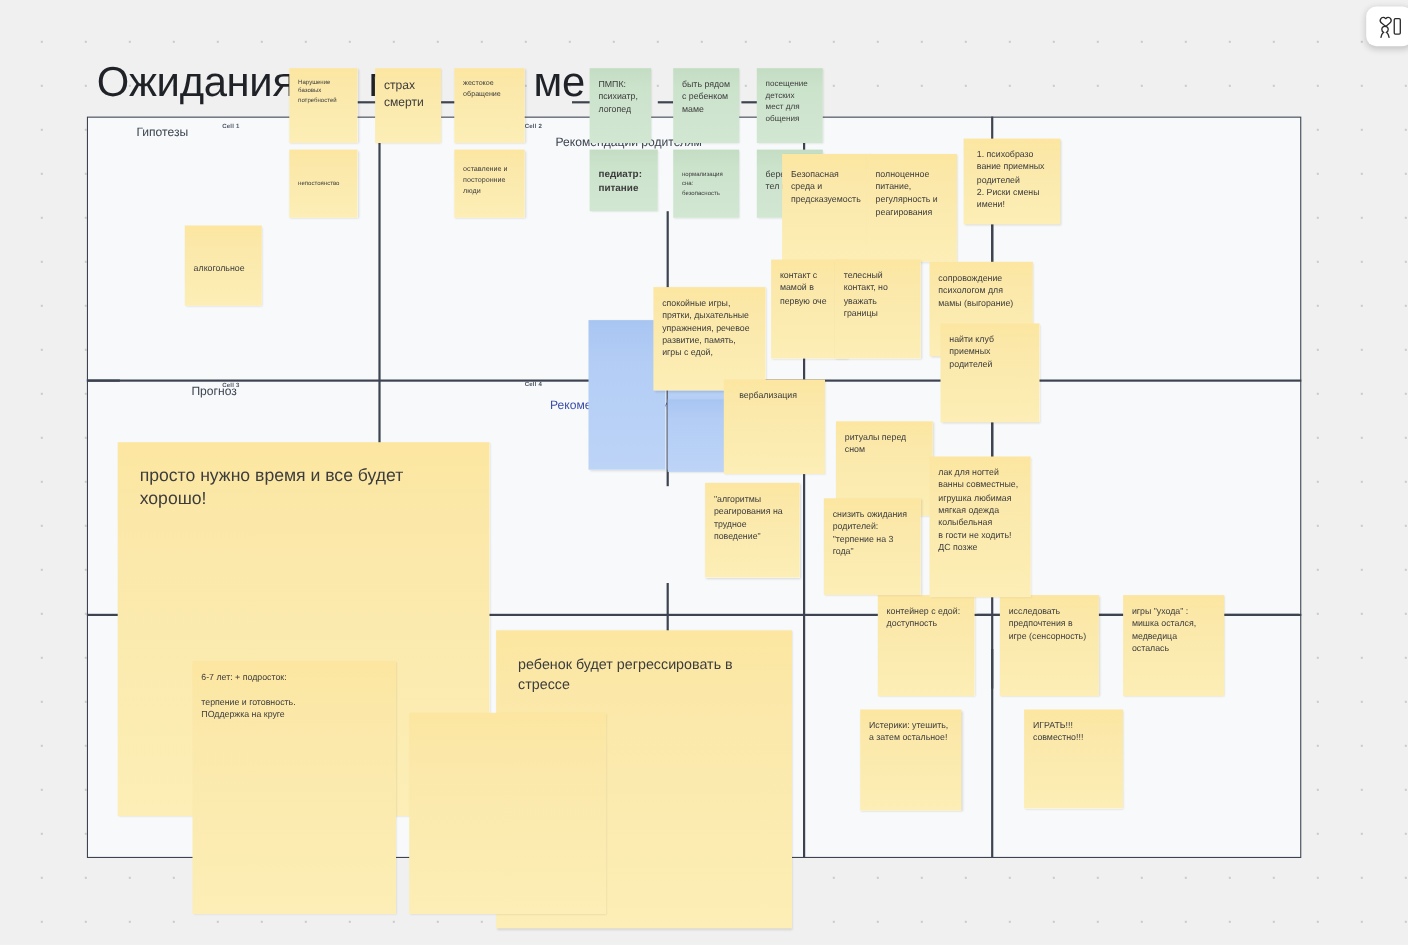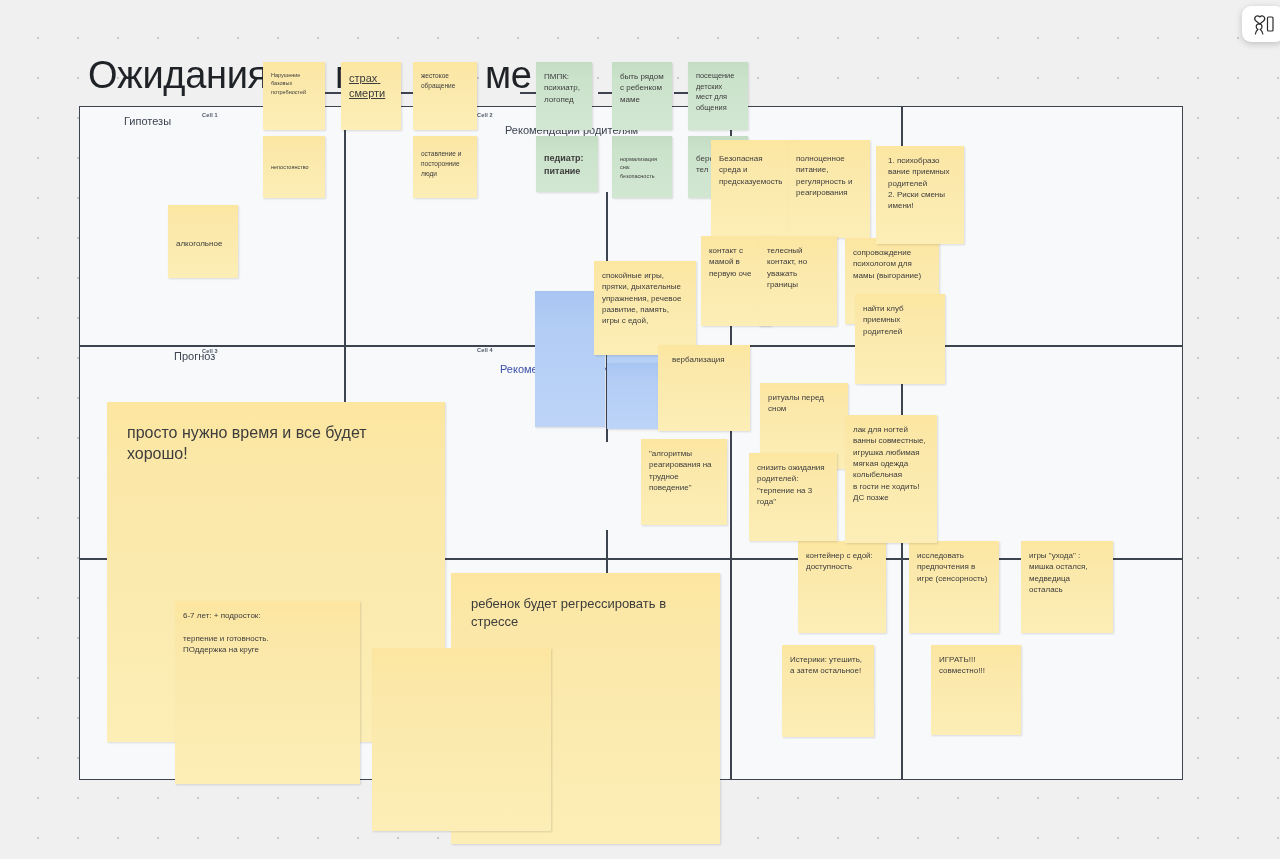--- a/index.html
+++ b/index.html
@@ -53,21 +53,21 @@
   }
   .note.blue{
     background:linear-gradient(180deg,#a8c5f2 0%,#b3cdf5 28%,#bdd4f7 100%);
   }
   .note .txt{white-space:pre-wrap;display:block;}
 
   .fs5{font-size:5.5px;line-height:1.5;}
   .fs6{font-size:6.5px;line-height:1.5;}
   .fs8{font-size:8px;line-height:1.42;}
   .fs9{font-size:9px;line-height:1.4;font-weight:bold;}
-  .fs11{font-size:11px;line-height:1.36;text-decoration:underline;}
+  .fs11{font-size:11px;line-height:1.36;}
   .fs13{font-size:13px;line-height:1.35;}
   .fs16{font-size:16px;line-height:1.34;}
 
   
   .conn{position:absolute;background:#3d4450;}
   .conn.h{height:1.6px;}
   .conn.v{width:1.6px;}
 
   
   .tr-btn{
@@ -164,21 +164,21 @@
   <div class="note green" style="left:688px;top:136px;width:60px;height:62px;z-index:5">
     <span class="txt fs8" style="display:block;padding-top:8px">береж и тел конт</span>
   </div>
 
   <div class="note grad" style="left:711px;top:140px;width:82px;height:98px;z-index:7">
     <span class="txt fs8" style="display:block;padding-top:4px">Безопасная среда и предсказуемость</span>
   </div>
   <div class="note grad" style="left:788px;top:140px;width:82px;height:98px;z-index:7">
     <span class="txt fs8" style="display:block;padding-top:4px">полноценное питание, регулярность и реагирования</span>
   </div>
-  <div class="note grad" style="left:876px;top:146px;width:88px;height:98px;z-index:8">
+  <div class="note grad" style="left:876px;top:126px;width:88px;height:78px;z-index:8">
     <span class="txt fs8" style="display:block;padding-left:4px">1. психобразо вание приемных родителей
 2. Риски смены имени!</span>
   </div>
 
   <div class="note grad" style="left:168px;top:205px;width:70px;height:73px;z-index:5">
     <span class="txt fs8" style="display:block;padding-top:24px">алкогольное</span>
   </div>
 
   <div class="note grad" style="left:701px;top:236px;width:70px;height:90px;z-index:7">
     <span class="txt fs8">контакт с мамой в первую оче</span>
@@ -236,21 +236,21 @@
   <div class="note grad" style="left:909px;top:541px;width:90px;height:92px;z-index:6">
     <span class="txt fs8">исследовать предпочтения в игре (сенсорность)</span>
   </div>
   <div class="note grad" style="left:798px;top:541px;width:88px;height:92px;z-index:6">
     <span class="txt fs8">контейнер с едой: доступность</span>
   </div>
   <div class="note grad" style="left:1021px;top:541px;width:92px;height:92px;z-index:6">
     <span class="txt fs8">игры "ухода" : мишка остался, медведица осталась</span>
   </div>
 
-  <div class="note grad" style="left:175px;top:601px;width:185px;height:183px;z-index:6">
+  <div class="note grad" style="left:175px;top:601px;width:185px;height:230px;z-index:6">
     <span class="txt fs8">6-7 лет: + подросток:
 
 терпение и готовность.
 ПОддержка на круге</span>
   </div>
   <div class="note grad" style="left:451px;top:573px;width:269px;height:271px;z-index:5;padding:22px 20px">
     <span class="txt fs13">ребенок будет регрессировать в стрессе</span>
   </div>
   <div class="note grad" style="left:372px;top:648px;width:179px;height:183px;z-index:6">
     <span class="txt fs8"></span>

